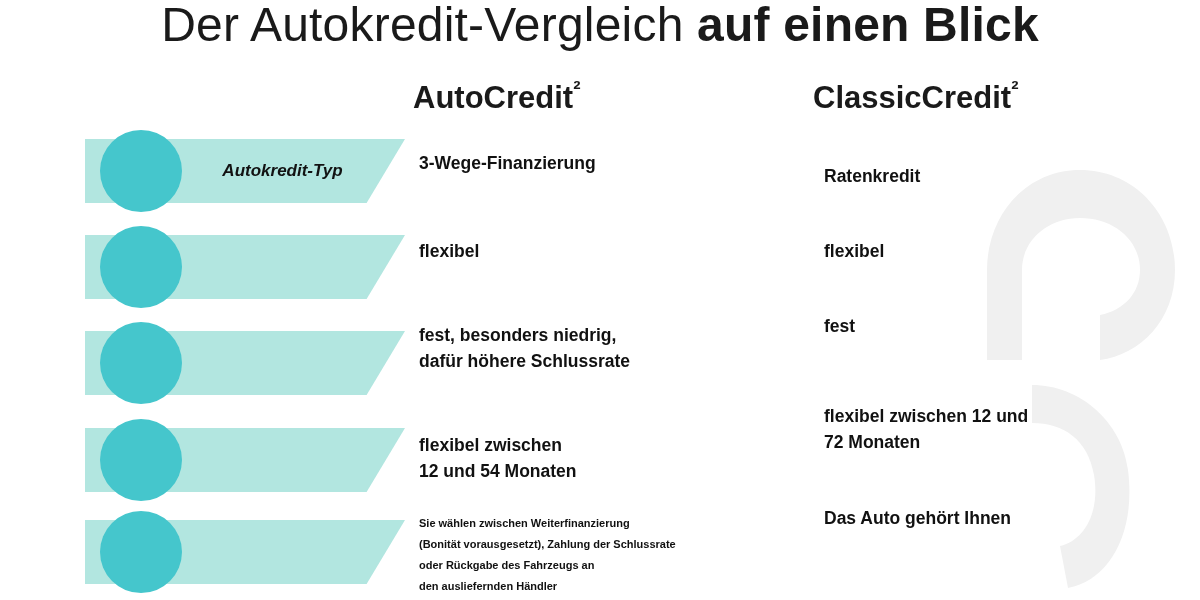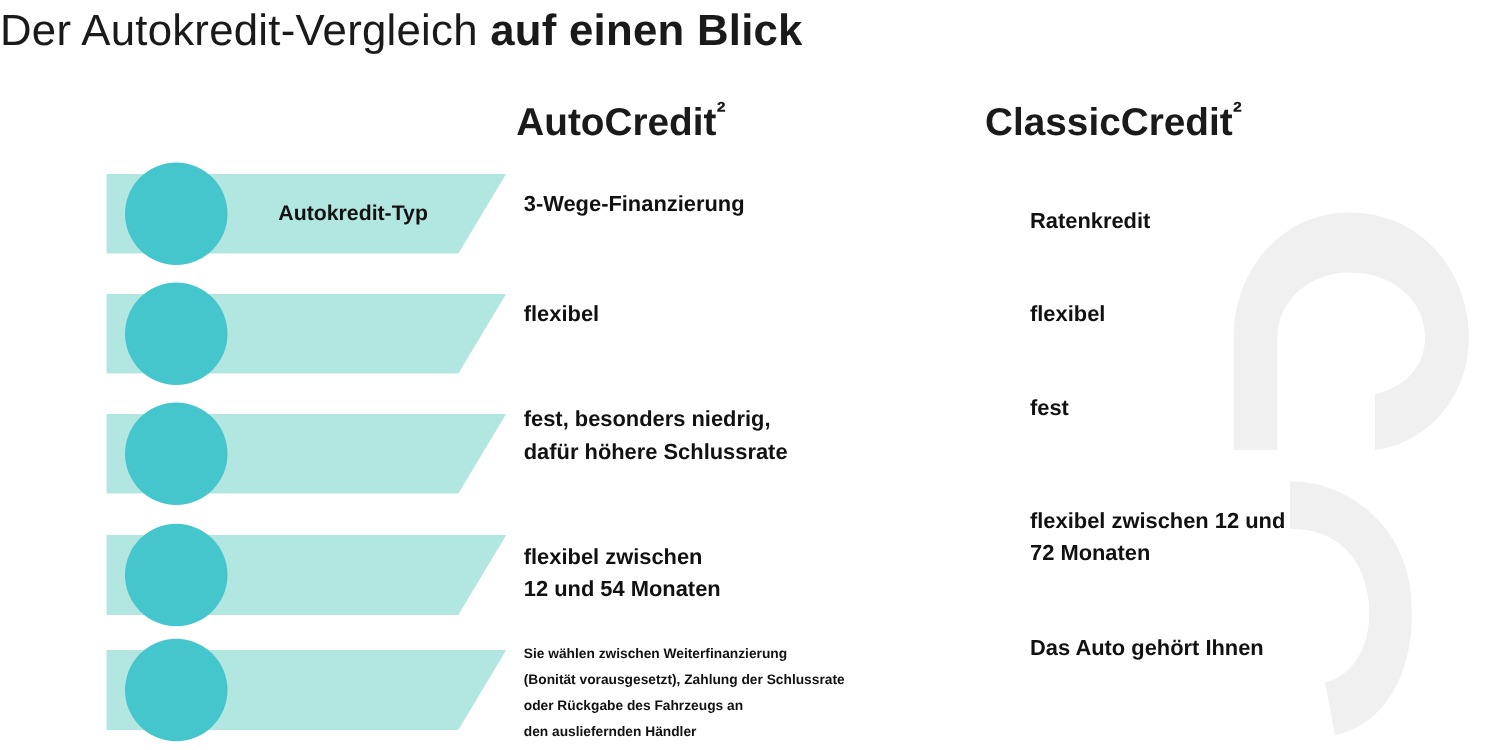--- a/index.html
+++ b/index.html
@@ -26,40 +26,40 @@
     pointer-events: none;
     z-index: 0;
   }
 
   
   .title {
     position: absolute;
     top: 2px;
     left: 0;
     width: 1200px;
-    text-align: left;
-    font-size: 35px;
+    text-align: center;
+    font-size: 48px;
     line-height: 46px;
     letter-spacing: 0.2px;
     z-index: 3;
     white-space: nowrap;
   }
   .title .light { font-weight: 400; }
   .title .bold  { font-weight: 700; }
 
   
   .col-head {
     position: absolute;
     font-size: 31px;
     font-weight: 700;
     z-index: 3;
     white-space: nowrap;
   }
   .col-head.c1 { top: 80px; left: 413px; }
-  .col-head.c2 { top: 80px; left: 788px; }
+  .col-head.c2 { top: 80px; left: 813px; }
   .sup { font-size: 22px; vertical-align: super; line-height: 0; }
 
   
   .row-label {
     position: absolute;
     left: 85px;
     width: 320px;
     height: 64px;
     z-index: 2;
   }
@@ -91,20 +91,21 @@
     height: 64px;
     display: flex;
     align-items: center;
     justify-content: center;
     text-align: center;
     font-size: 17px;
     font-weight: 700;
     color: #121212;
     line-height: 24px;
     z-index: 3;
+    font-style: italic;
   }
 
   
   .cell {
     position: absolute;
     font-size: 17.5px;
     font-weight: 700;
     line-height: 26px;
     color: #111111;
     z-index: 3;

